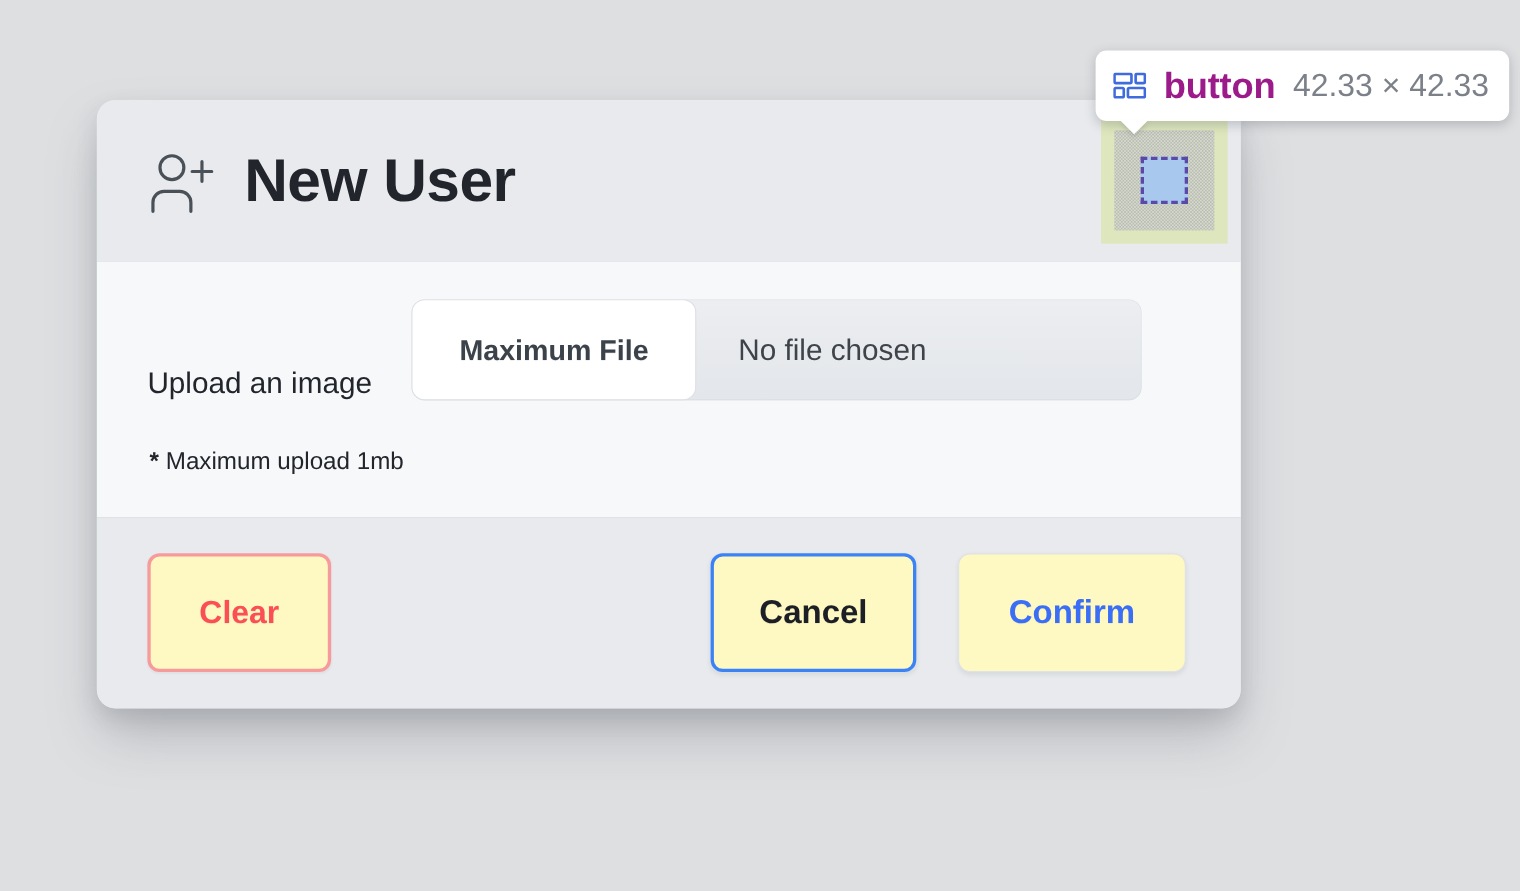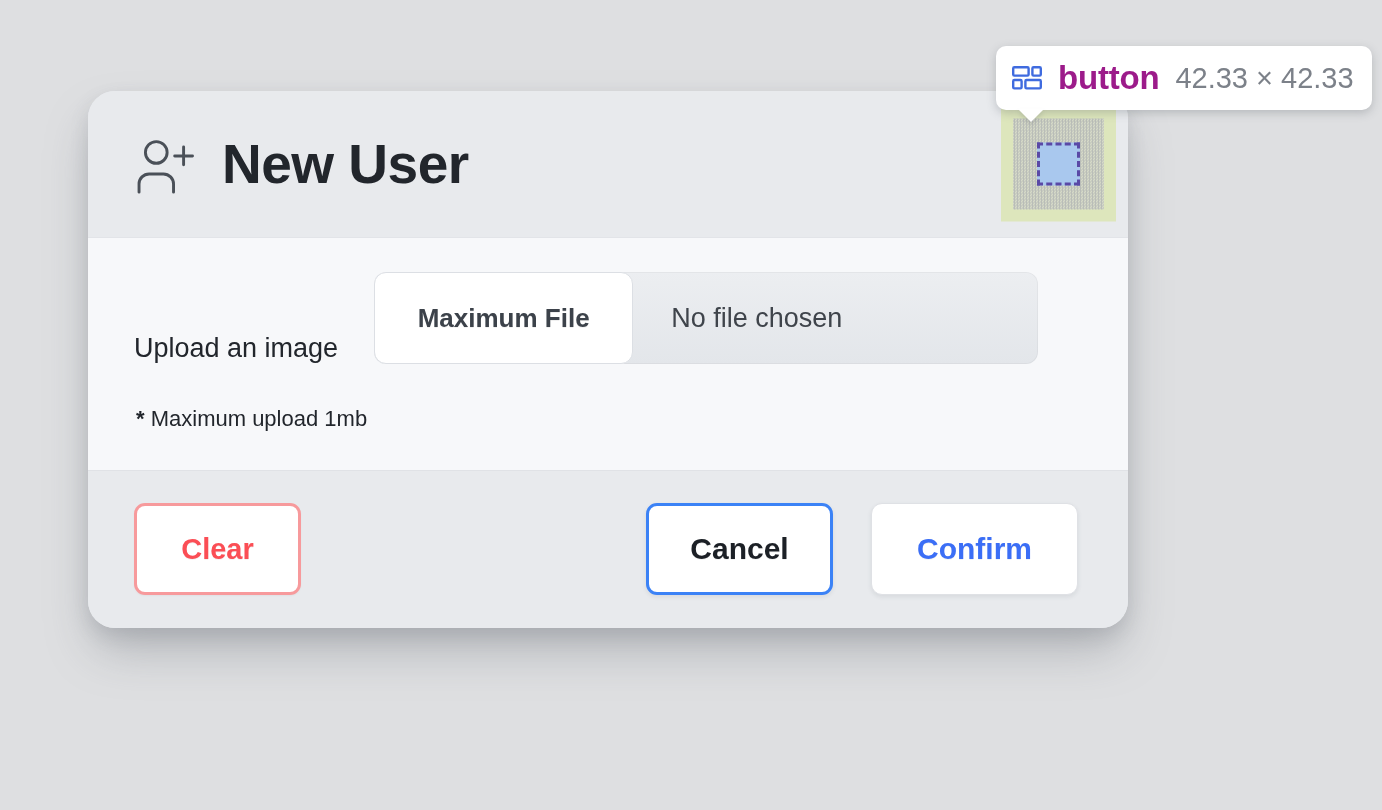--- a/index.html
+++ b/index.html
@@ -13,21 +13,21 @@
     font-family: "Liberation Sans", sans-serif;
     overflow: hidden;
     position: relative;
   }
 
   
   .dialog {
     position: absolute;
     left: 88px; top: 91px;
     width: 1040px;
-    border-radius: 27px;
+    border-radius: 17px;
     overflow: hidden;
     box-shadow: 0 26px 48px -6px rgba(108,112,120,0.40),
                 0 8px 18px rgba(108,112,120,0.18);
     background: #e8eaed;
   }
 
   .dlg-header {
     height: 146px;
     background: #e8eaed;
     display: flex;
@@ -166,24 +166,24 @@
   .dlg-footer {
     background: #e8eaed;
     border-top: 1px solid #e0e2e6;
     padding: 32px 50px 33px 46px;
     display: flex;
     align-items: center;
   }
   .btn {
     font-family: "Liberation Sans", sans-serif;
     font-weight: bold;
-    background: #ffffff;
+    background: #fef9c3;
     cursor: pointer;
     border-radius: 11px;
-    height: 92px;
+    height: 108px;
     display: flex;
     align-items: center;
     justify-content: center;
     padding: 0 34px;
     text-shadow: 0 1px 0 rgba(0,0,0,0.05);
   }
   .btn-clear {
     border: 3px solid #f79a9c;
     color: #fb4e55;
     font-size: 29px;

